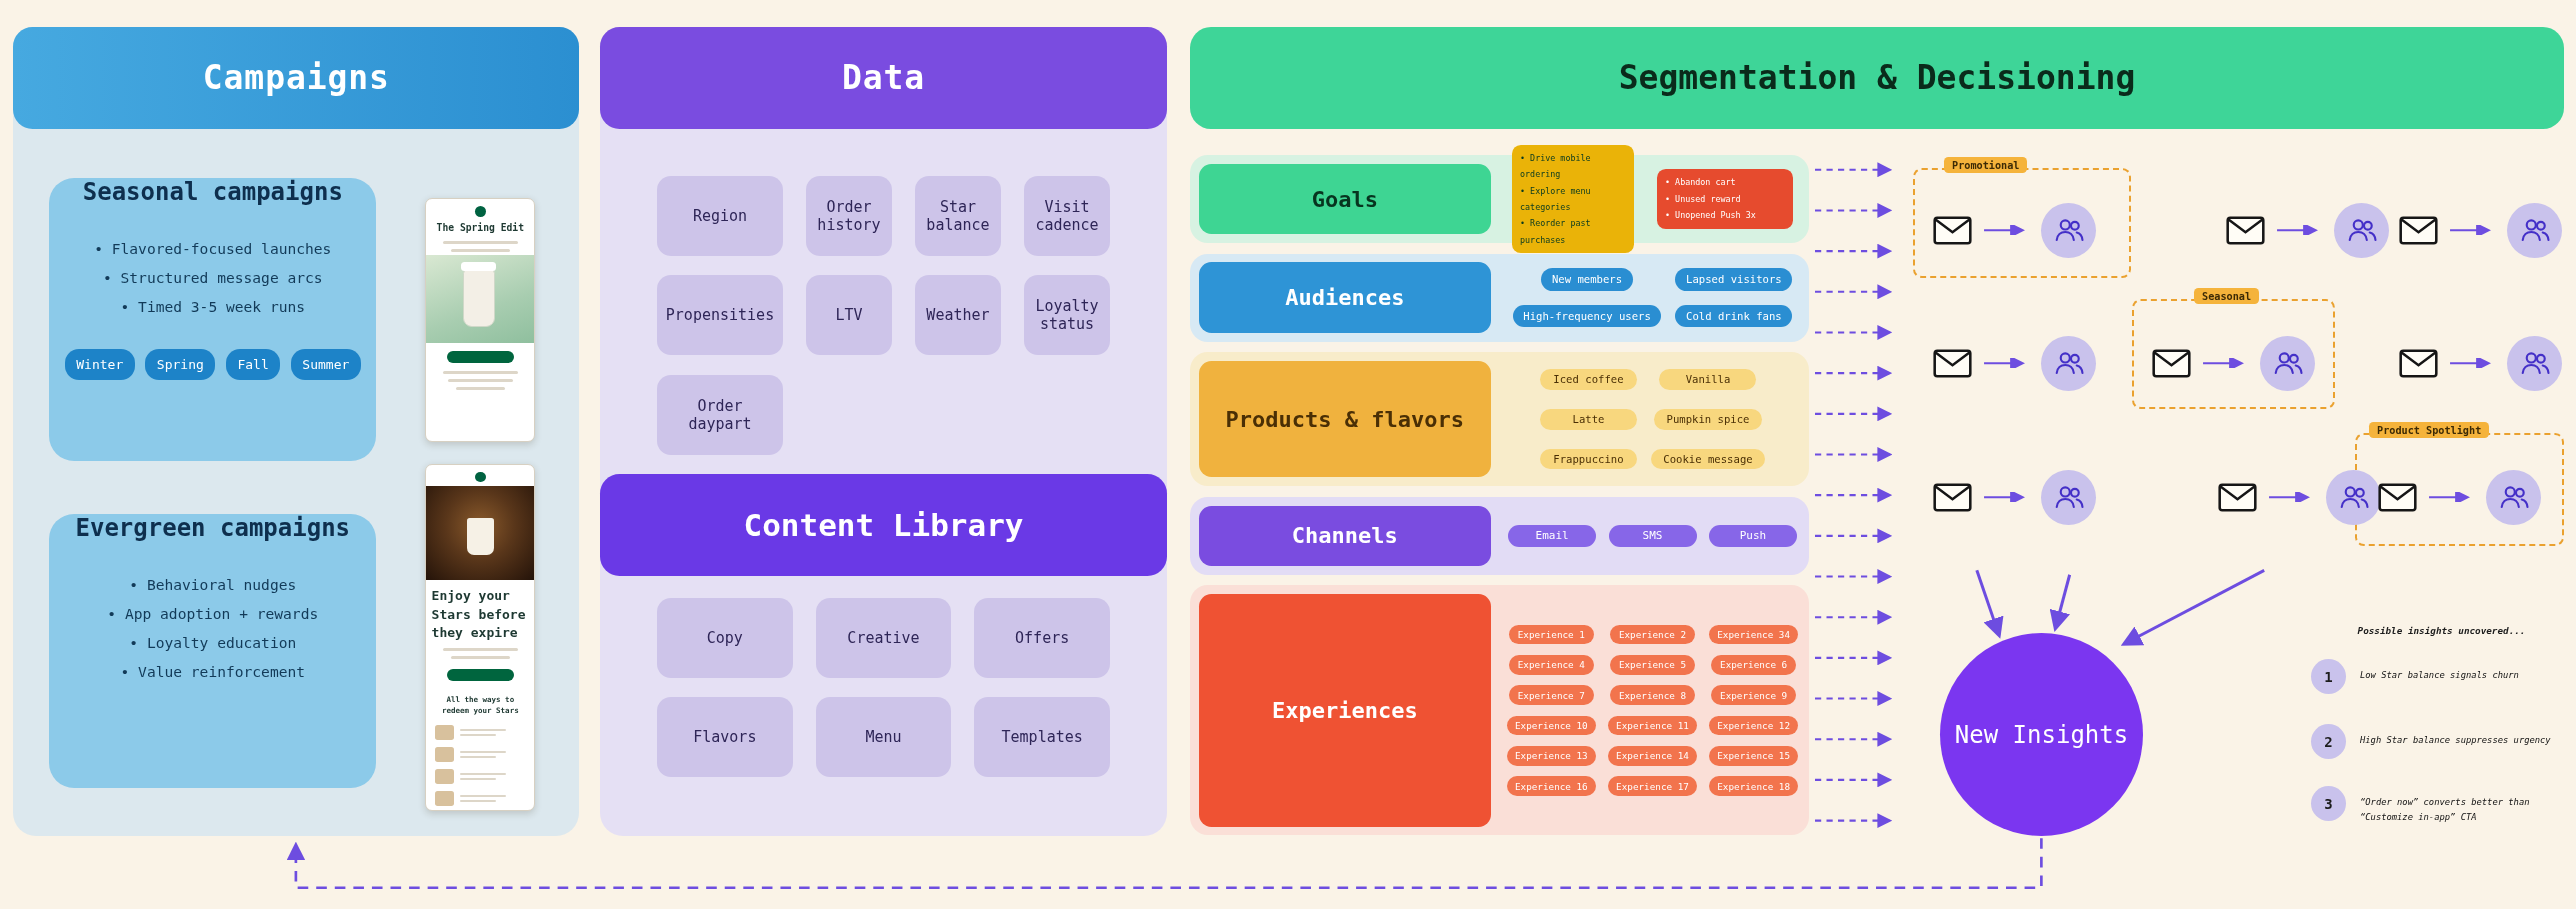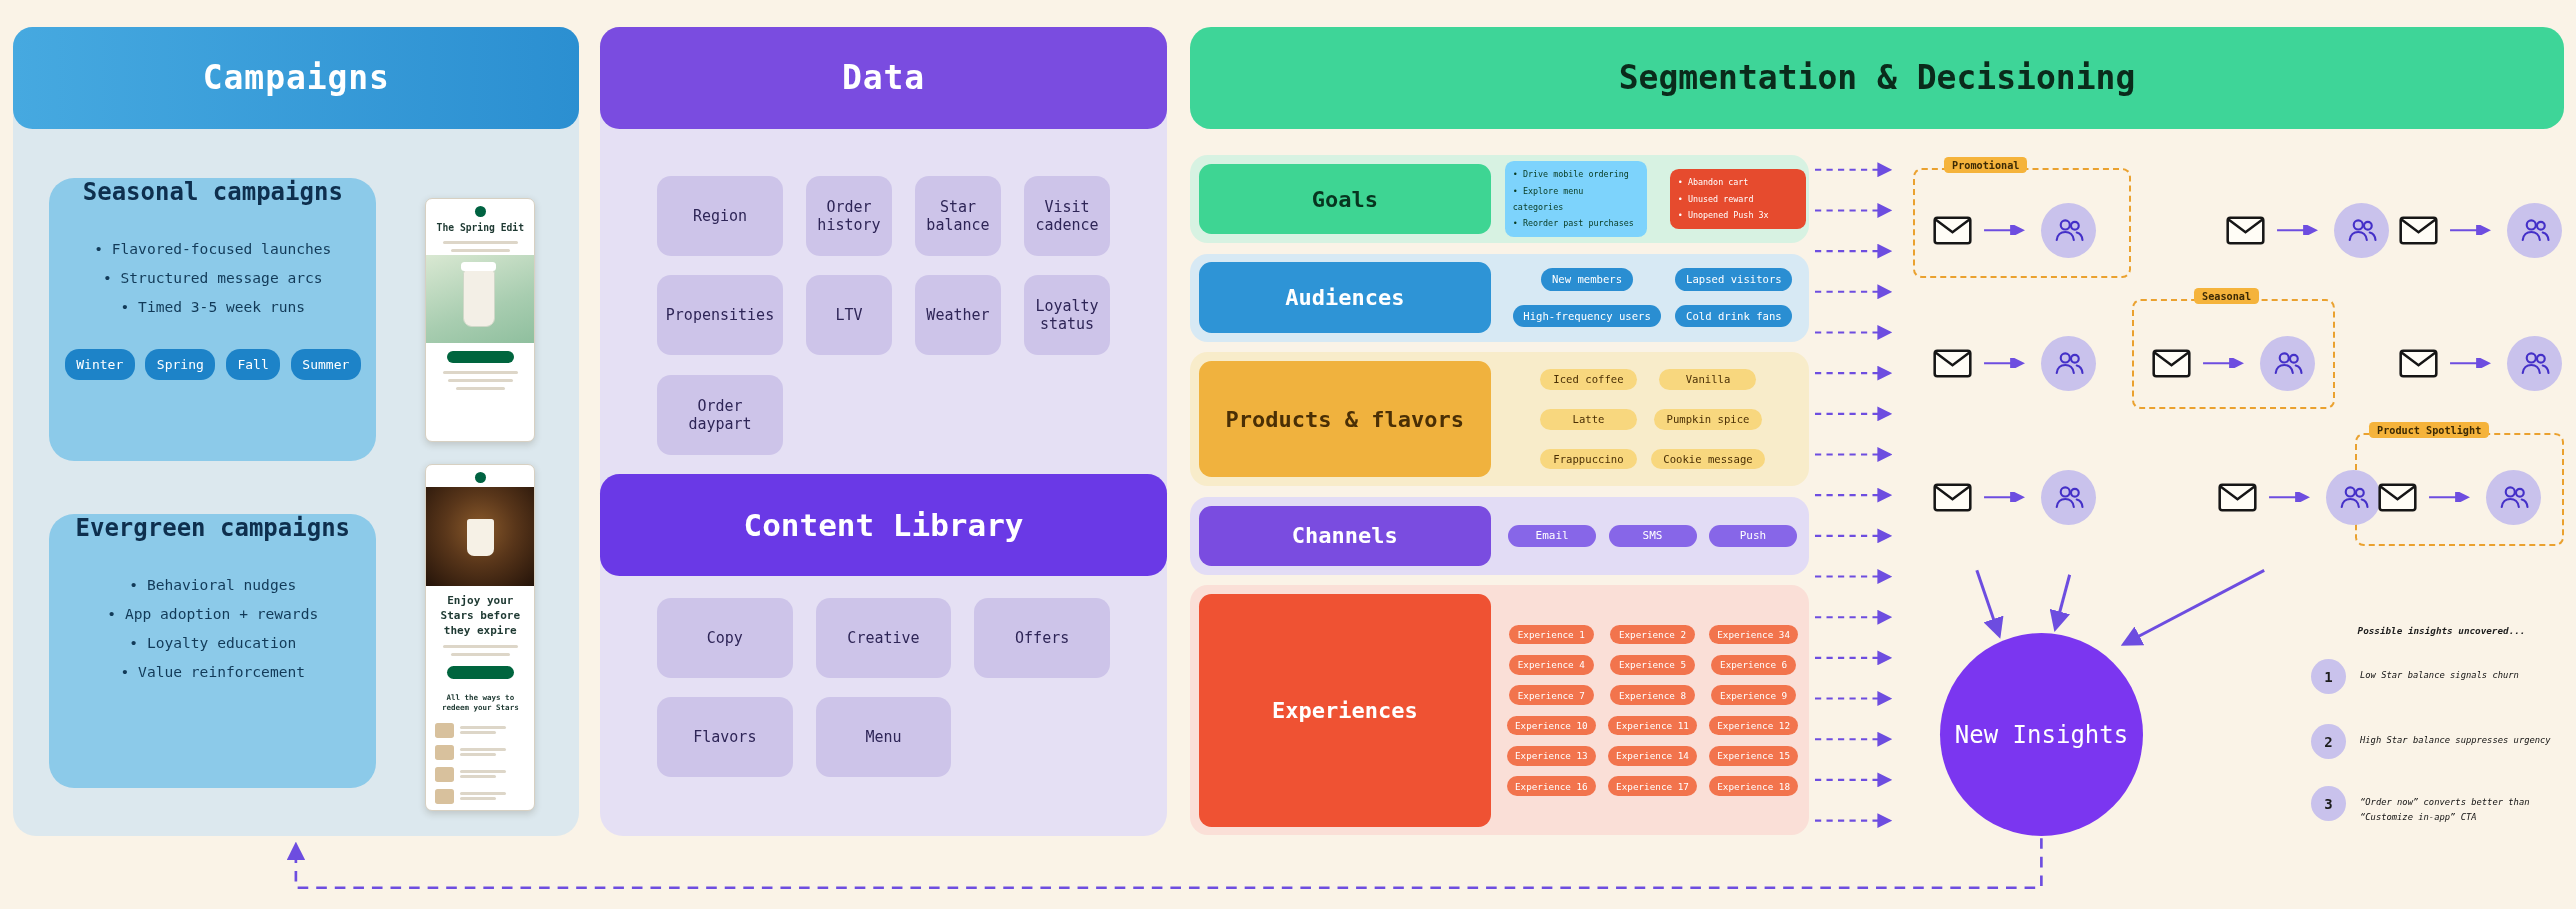--- a/index.html
+++ b/index.html
@@ -24,21 +24,21 @@
   .e-title{font-size:9.7px;font-weight:bold;color:#1e3932;margin:1.8px 0 5.3px;text-align:center}
   .line{height:2.7px;background:#ddd6c8;border-radius:1.8px;margin:2.7px 0}
   .w70{width:70%}.w60{width:60%}.w55{width:55%}.w45{width:45%}
   .e-img{width:100%;position:relative}
   .spring-img{height:88px;background:linear-gradient(160deg,#d9e8d2,#a8cdb0 60%,#8fbf9e)}
   .cup{position:absolute;left:37px;top:14px;width:32px;height:58px;background:#f3efe6;border-radius:4.4px 4.4px 8.8px 8.8px;border:1.8px solid #cfd8c8}
   .cup:before{content:"";position:absolute;left:-3.5px;top:-8px;width:35px;height:8.8px;background:#fff;border-radius:3.5px}
   .e-cta{width:67px;height:12.4px;background:#00653e;border-radius:7px;margin:8px 0 5.3px}
   .stars-img{height:99px;background:radial-gradient(circle at 50% 42%,#8a5a2b 0%,#59361a 45%,#241309 100%)}
   .mug{position:absolute;left:41px;top:32px;width:26.5px;height:37px;background:#f6f1e6;border-radius:2.7px 2.7px 7px 7px}
-  .e-head{font-size:11px;font-weight:bold;color:#1e3932;text-align:center;margin:7px 5.3px 3.5px;line-height:1.4}
+  .e-head{font-size:13px;font-weight:bold;color:#1e3932;margin:7px 5.3px 3.5px;line-height:1.4}
   .e-sub{font-size:7.5px;font-weight:bold;color:#1e3932;text-align:center;margin:8.8px 7px 5.3px;line-height:1.4}
   .e-row{display:flex;gap:5.3px;width:84%;margin:3.5px 0;align-items:center}
   .e-thumb{width:19.5px;height:15px;background:#d8c19d;border-radius:2.7px;flex:0 0 19.5px}
   .e-lines{flex:1}
   .e-lines .line{margin:2.2px 0}
 
   .data-col{left:600px;width:567px;height:809px;background:#e5e0f4}
   .data-col .col-header{background:#7a4ce0}
   .grid9{position:absolute;left:57px;right:57px;top:149px;display:grid;grid-template-columns:repeat(4,1fr);gap:19.5px 23px}
   .databox{height:80px;background:#cdc4e9;border-radius:14px;display:flex;align-items:center;justify-content:center;text-align:center;font-size:15px;color:#2e2557;padding:3.5px 8.8px}
@@ -49,21 +49,21 @@
   .seg-header{position:absolute;left:1190px;top:26.5px;width:1374px;height:102px;background:#3ed598;border-radius:21px;display:flex;align-items:center;justify-content:center;color:#0a2b1b;font-size:33px;font-weight:bold}
   .rows{position:absolute;left:1190px;top:155px;width:619px;display:flex;flex-direction:column;gap:10.6px}
   .seg-row{border-radius:17.7px;padding:8.8px;display:flex;gap:14px}
   .seg-label{flex:0 0 292px;border-radius:12.4px;display:flex;align-items:center;justify-content:center;font-size:22px;font-weight:bold;text-align:center}
   .pillzone{flex:1;display:grid;align-content:center;justify-content:center}
 
   .row-goals{background:#d7f2e2;height:88px}
   .label-goals{background:#3ed593;color:#07341f}
   .goals-zone{display:flex;align-items:center;justify-content:center;gap:23px}
   .goalbox{font-size:8.4px;line-height:1.95;border-radius:8.8px;padding:5.3px 8px;white-space:pre-line}
-  .goalbox.pos{background:#7dd3fc;color:#083a20;width:142px}
+  .goalbox.pos{background:#eab308;color:#083a20;width:122px}
   .goalbox.neg{background:#e64b2e;color:#fff;width:136px}
 
   .row-aud{background:#d7e9f4;height:88px}
   .label-aud{background:#2e94d6;color:#fff}
   .aud-zone{grid-template-columns:auto auto;gap:14px 14px;justify-items:center}
   .apill{background:#2a8ed2;color:#fff;font-size:10.6px;padding:5.3px 10.6px;border-radius:13.3px;white-space:nowrap;text-align:center}
 
   .row-prod{background:#f8ecca;height:134px}
   .label-prod{background:#f0b23e;color:#4a2f05}
   .prod-zone{grid-template-columns:auto auto;gap:19px 14px;justify-items:center}
@@ -228,20 +228,21 @@
       <div class="databox">Loyalty status</div>
       <div class="databox">Order daypart</div>
     </div>
     <div class="content-header">Content Library</div>
     <div class="grid6">
       <div class="databox">Copy</div>
       <div class="databox">Creative</div>
       <div class="databox">Offers</div>
       <div class="databox">Flavors</div>
       <div class="databox">Menu</div>
+      <div class="databox">Templates</div>
     </div>
   </section>
 
   <div class="seg-header">Segmentation &amp; Decisioning</div>
 
   <div class="rows">
     <div class="seg-row row-goals">
       <div class="seg-label label-goals">Goals</div>
       <div class="pillzone goals-zone">
         <div class="goalbox pos">• Drive mobile ordering

